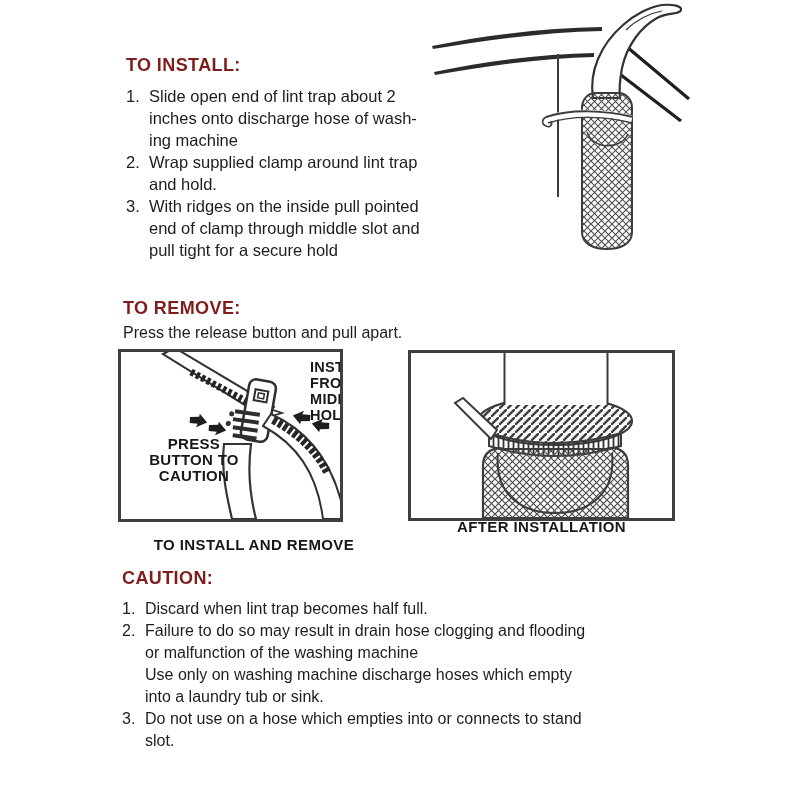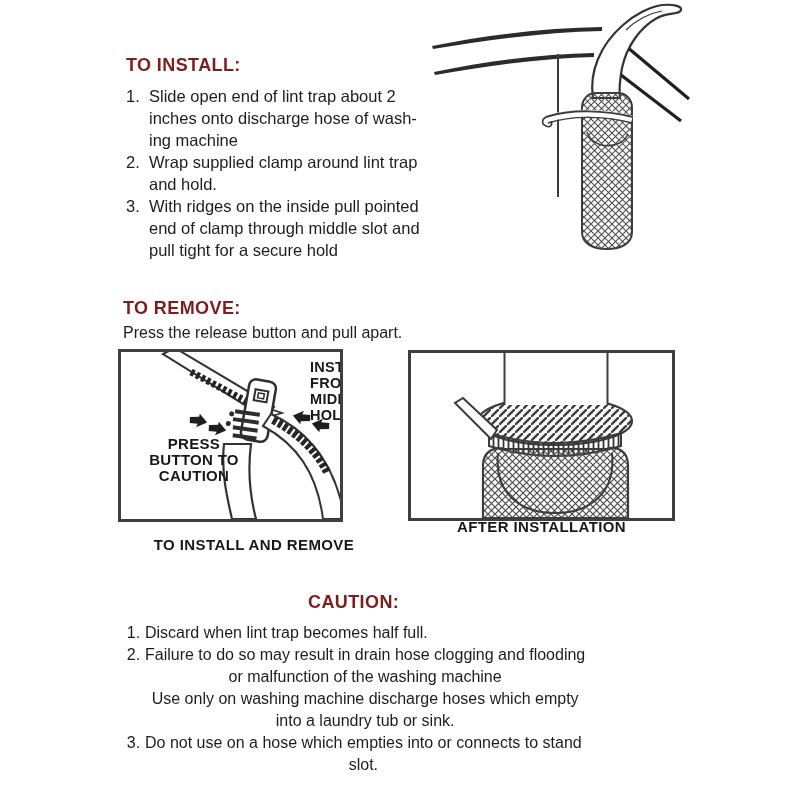--- a/index.html
+++ b/index.html
@@ -180,21 +180,21 @@
       <path d="M80,86 L44,50 L52,45 L86,77 Z" fill="#ffffff" stroke="#3c3c3c" stroke-width="2"></path>
 
       <path d="M72,112 C72,99 83,93 93,96 L195,96 C207,92 217,99 217,112 L217,165 L72,165 Z" fill="url(#meshBody)" stroke="#3c3c3c" stroke-width="2.2"></path>
       <path d="M87,100 C83,140 109,160 144,160 C179,160 205,140 201,100" fill="none" stroke="#3c3c3c" stroke-width="2"></path>
     </svg>
   </div>
 
   <div class="caption" style="left:118px;top:536px;width:272px;">TO INSTALL AND REMOVE</div>
   <div class="caption" style="left:408px;top:518px;width:267px;">AFTER INSTALLATION</div>
 
-  <section class="sec caution" style="left:122px;top:592px;text-align:center;">
+  <section class="sec caution" style="left:122px;top:568px;">
     <h2>CAUTION:</h2>
     <div class="list">
       <div class="li">
         <span class="num">1.</span>
         <span class="lines">
           <div class="tline">Discard when lint trap becomes half full.</div>
         </span>
       </div>
       <div class="li">
         <span class="num">2.</span>

